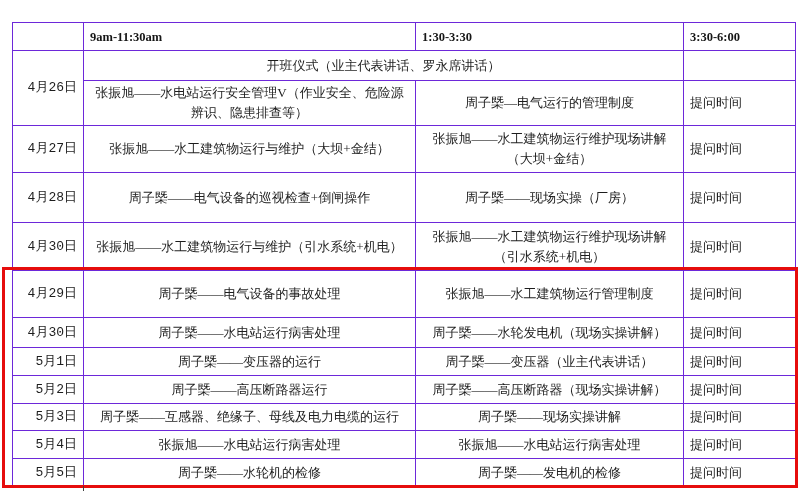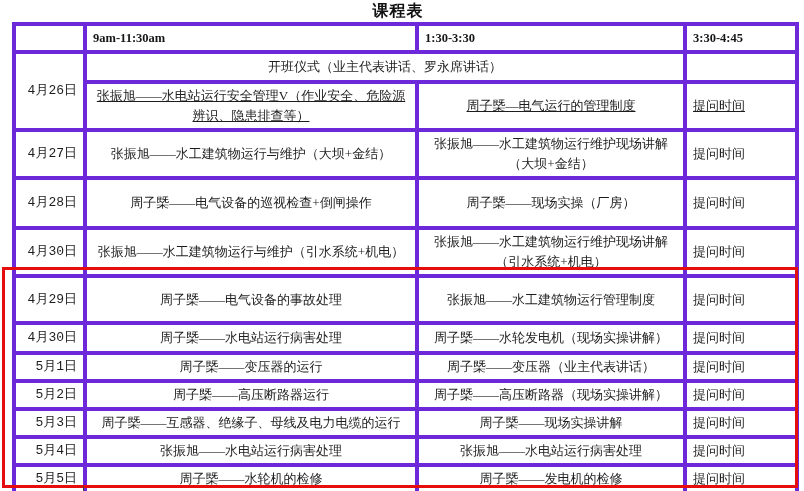--- a/index.html
+++ b/index.html
@@ -22,21 +22,21 @@
     position:absolute;left:12px;top:22px;
     width:783px;
     border-collapse:collapse;
     table-layout:fixed;
   }
   table.schedule col.c0{width:71px;}
   table.schedule col.c1{width:332px;}
   table.schedule col.c2{width:268px;}
   table.schedule col.c3{width:112px;}
   table.schedule th, table.schedule td{
-    border:4px solid #6d28d9;
+    border:1px solid #6d28d9;
     font-size:13px;
     line-height:20px;
     padding:2px 6px;
     vertical-align:middle;
     overflow:hidden;
     color:#1d1d1d;
   }
   table.schedule thead tr{height:28px;}
   table.schedule th{
     text-align:left;
@@ -64,44 +64,43 @@
     position:absolute;
     left:83px;top:486px;
     width:1px;height:5px;
     background:#3f3f3f;
   }
 </style>
 </head>
 <body>
 
 <div class="page">
-  <div class="title">课程表</div>
 
   <table class="schedule">
     <colgroup>
       <col class="c0">
         <col class="c1">
         <col class="c2">
         <col class="c3">
     </colgroup>
     <thead>
       <tr>
         <th></th>
         <th>9am-11:30am</th>
         <th>1:30-3:30</th>
-        <th>3:30-4:45</th>
+        <th>3:30-6:00</th>
       </tr>
     </thead>
     <tbody id="schedule-body">
         <tr style="height: 30px;">
           <td class="date" rowspan="2">4月26日</td>
           <td colspan="2" class="session">开班仪式（业主代表讲话、罗永席讲话）</td>
           <td class="session"></td>
         </tr>
-        <tr style="height: 45px; text-decoration: underline;">
+        <tr style="height: 45px;">
           <td class="session">张振旭——水电站运行安全管理V（作业安全、危险源辨识、隐患排查等）</td>
           <td class="session">周子槩—电气运行的管理制度</td>
           <td class="qa">提问时间</td>
         </tr>
         <tr style="height: 47px;">
           <td class="date">4月27日</td>
           <td class="session">张振旭——水工建筑物运行与维护（大坝+金结）</td>
           <td class="session">张振旭——水工建筑物运行维护现场讲解（大坝+金结）</td>
           <td class="qa">提问时间</td>
         </tr>

